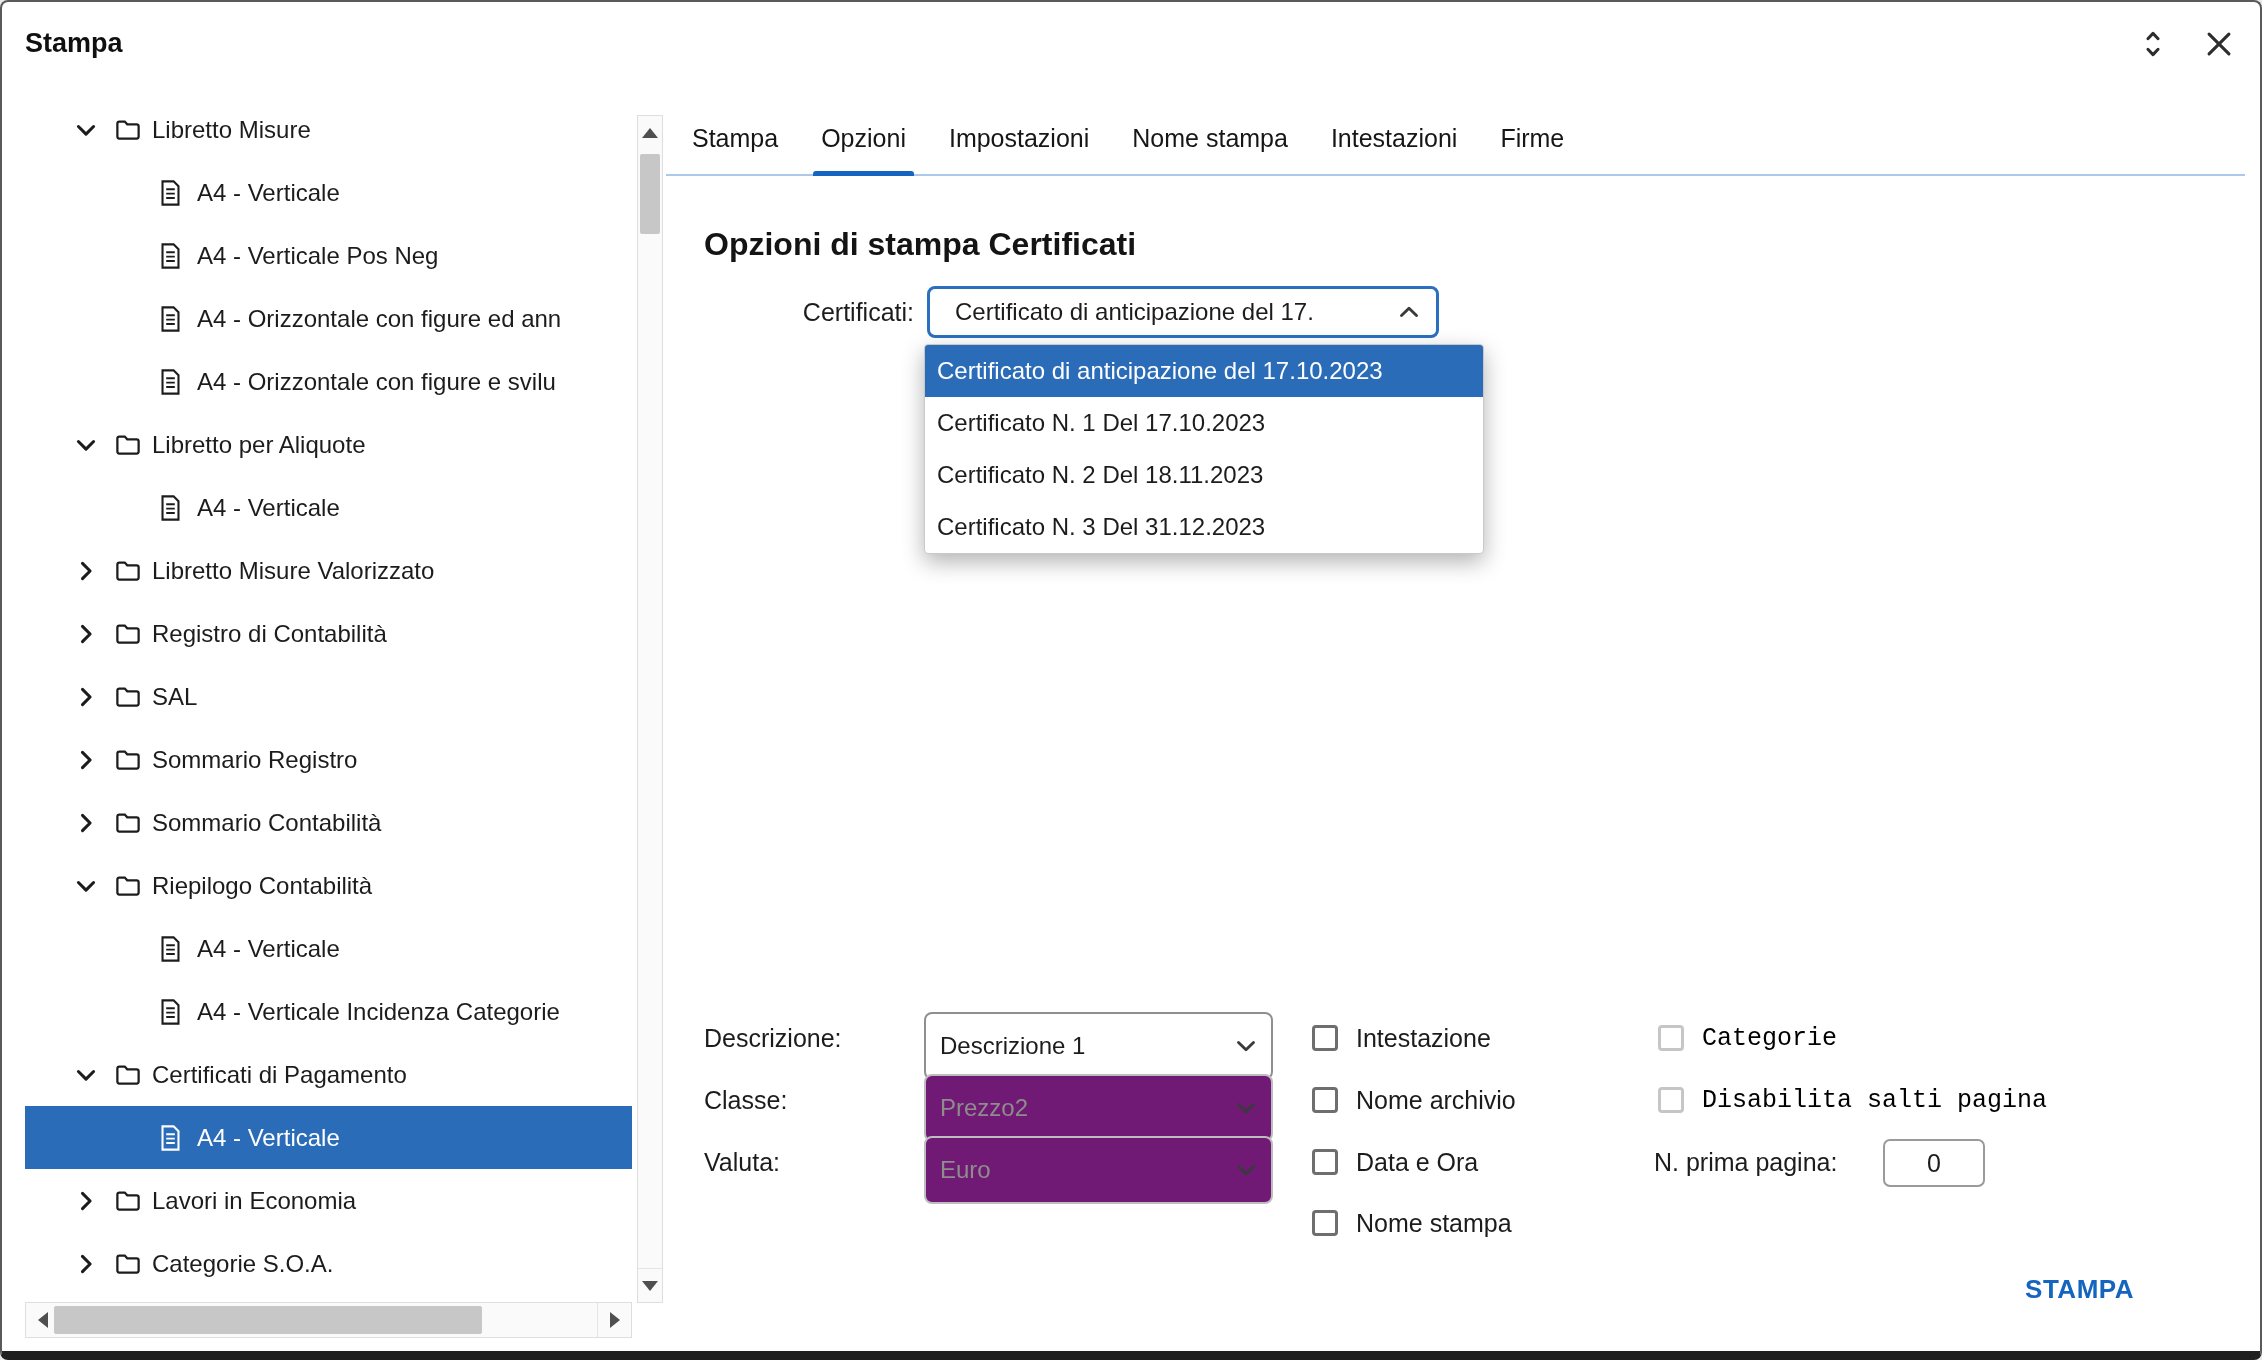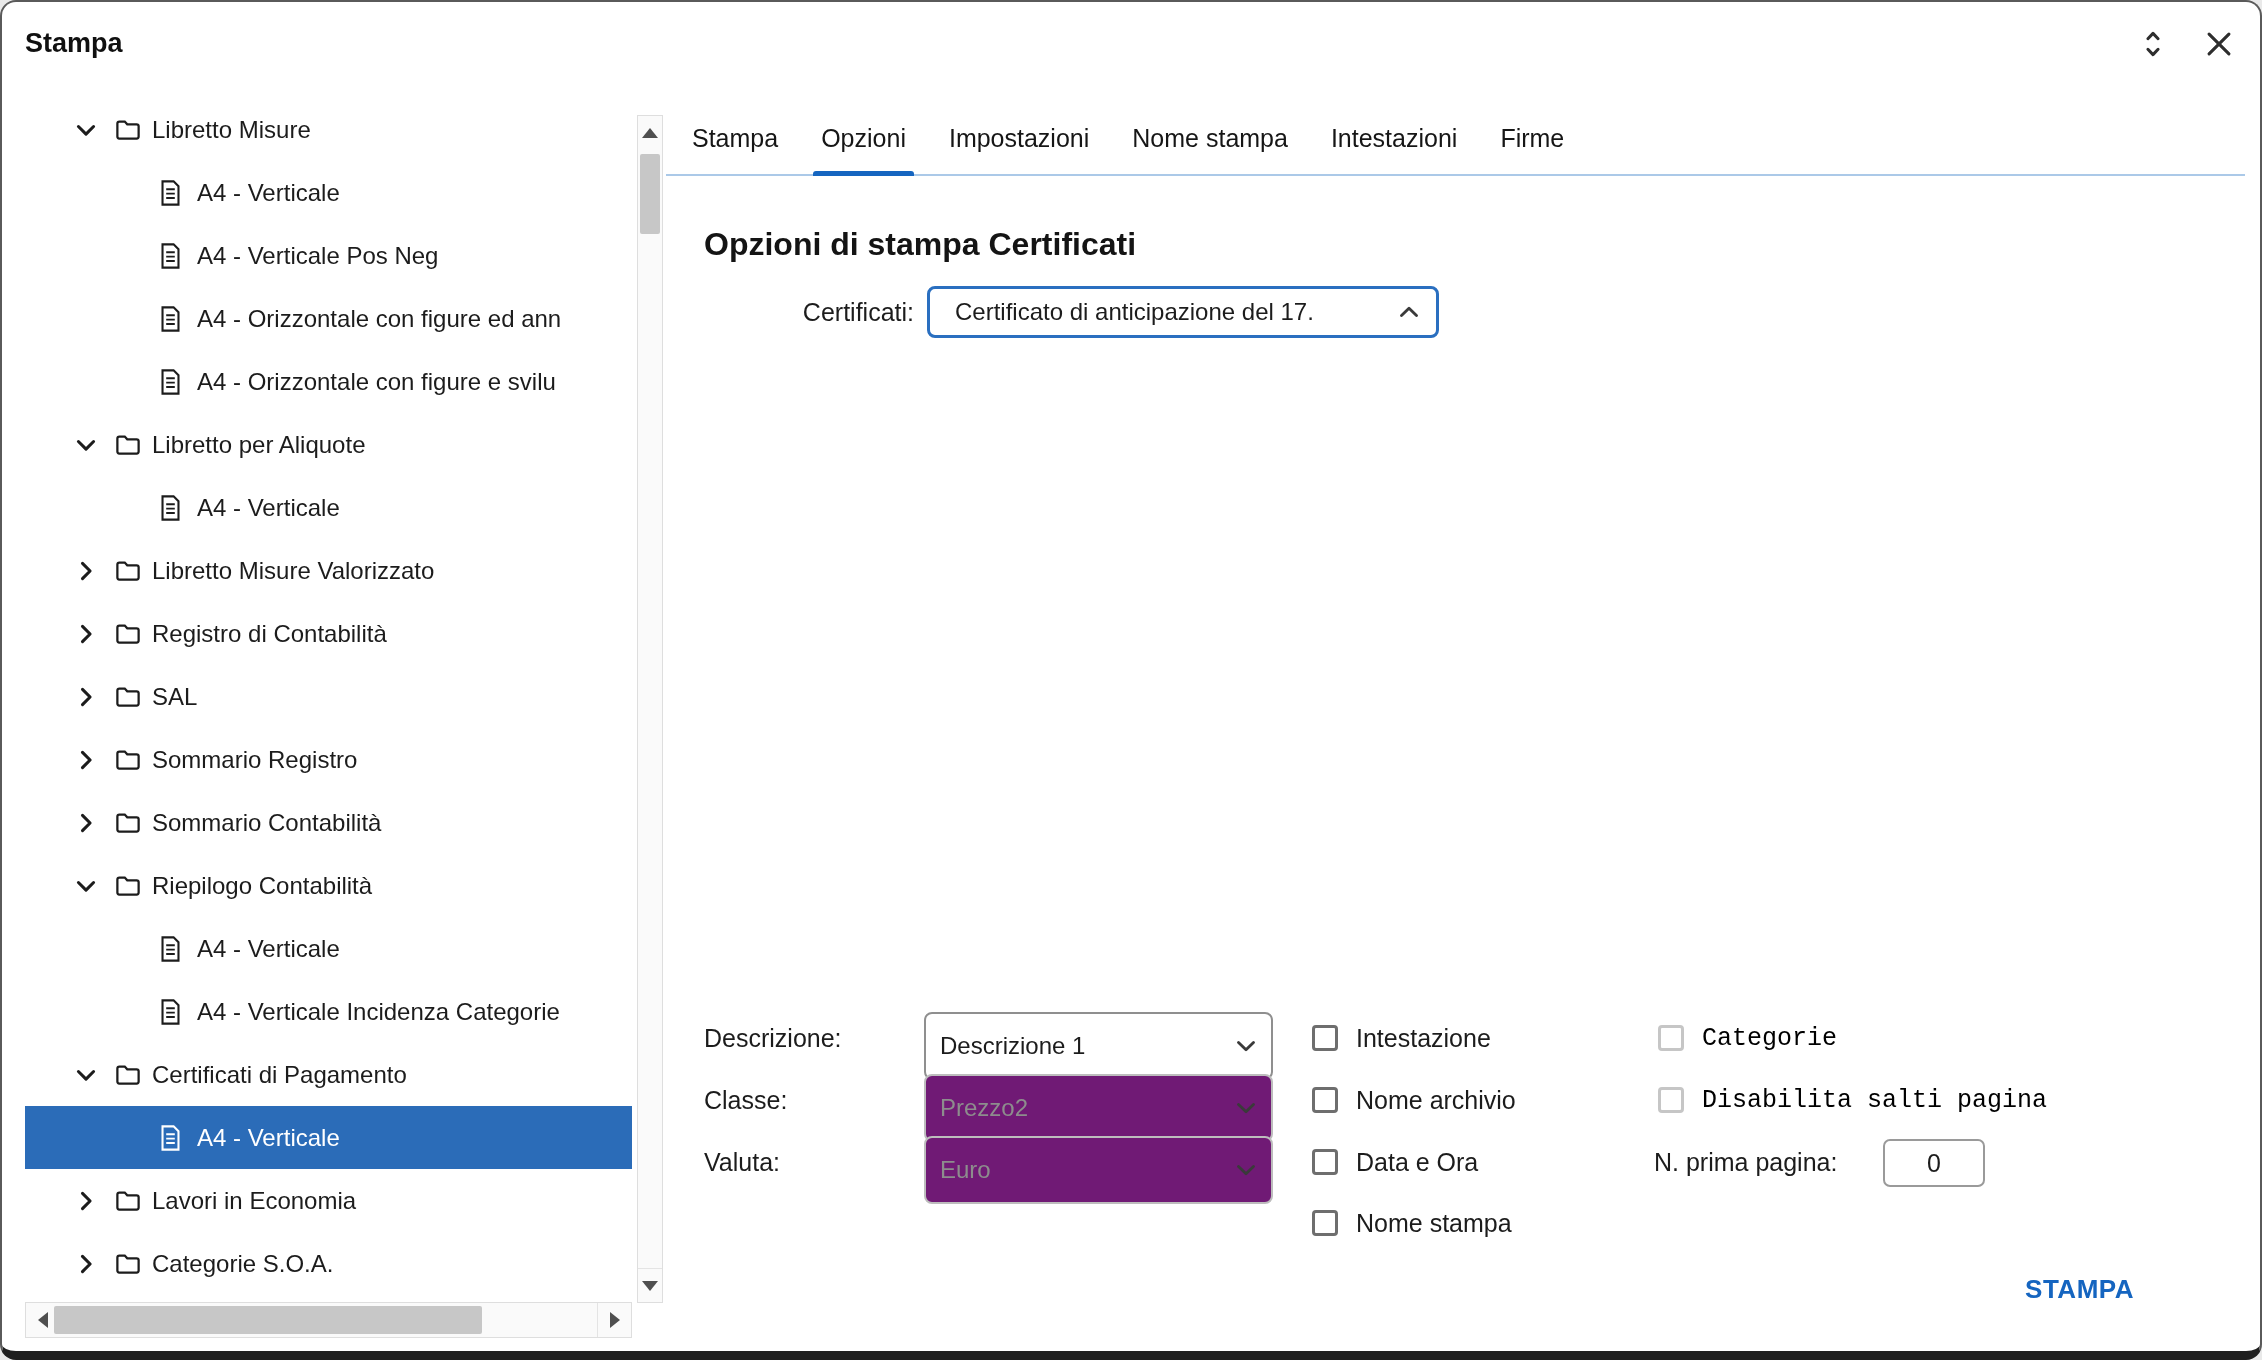--- a/index.html
+++ b/index.html
@@ -2,21 +2,21 @@
 <html><head>
 <meta charset="utf-8">
 <style>
   * { box-sizing: border-box; margin: 0; padding: 0; }
   html, body { width: 2262px; height: 1360px; }
   body { font-family: "Liberation Sans", "DejaVu Sans", sans-serif; background: #e9e9e9; }
 
   .dialog {
     position: relative; width: 2262px; height: 1360px; background: #fff;
     border: 2px solid #5a5a5a; border-bottom: 9px solid #1f1f1f;
-    border-radius: 16px; overflow: hidden; color: #1c1c1c;
+    border-radius: 8px; overflow: hidden; color: #1c1c1c;
   }
 
   
   .title { position: absolute; left: 23px; top: 26px; font-size: 27px; font-weight: bold; color: #101010; }
   .winbtns { position: absolute; top: 22px; right: 22px; display: flex; gap: 28px; }
   .wbtn { width: 38px; height: 40px; display: flex; align-items: center; justify-content: center; cursor: pointer; }
   .wbtn svg { width: 34px; height: 34px; }
 
   
   .tree { position: absolute; left: 23px; top: 96px; width: 607px; }
@@ -342,20 +342,34 @@
 
   <div class="cert-label">Certificati:</div>
 
   <div class="combo">
     <span class="val">Certificato di anticipazione del 17.</span>
     <svg viewBox="0 0 24 24">
         <path d="M6 14.8 12 9l6 5.8" fill="none" stroke="#3a3a3a" stroke-width="2.3" stroke-linecap="round" stroke-linejoin="round"></path>
       </svg>
   </div>
 
+  <div class="menu">
+    <div class="opt selected">
+        <span>Certificato di anticipazione del 17.10.2023</span>
+      </div>
+    <div class="opt">
+        <span>Certificato N. 1 Del 17.10.2023</span>
+      </div>
+    <div class="opt">
+        <span>Certificato N. 2 Del 18.11.2023</span>
+      </div>
+    <div class="opt">
+        <span>Certificato N. 3 Del 31.12.2023</span>
+      </div>
+  </div>
 
   <div class="flabel" style="top:1010px">Descrizione:</div>
   <div class="select" style="top:1010px">
     <span class="val">Descrizione 1</span>
     <svg viewBox="0 0 24 24">
         <path d="M6 9.2 12 15l6-5.8" fill="none" stroke="#3a3a3a" stroke-width="2.3" stroke-linecap="round" stroke-linejoin="round"></path>
       </svg>
   </div>
 
   <div class="flabel" style="top:1072px">Classe:</div>

